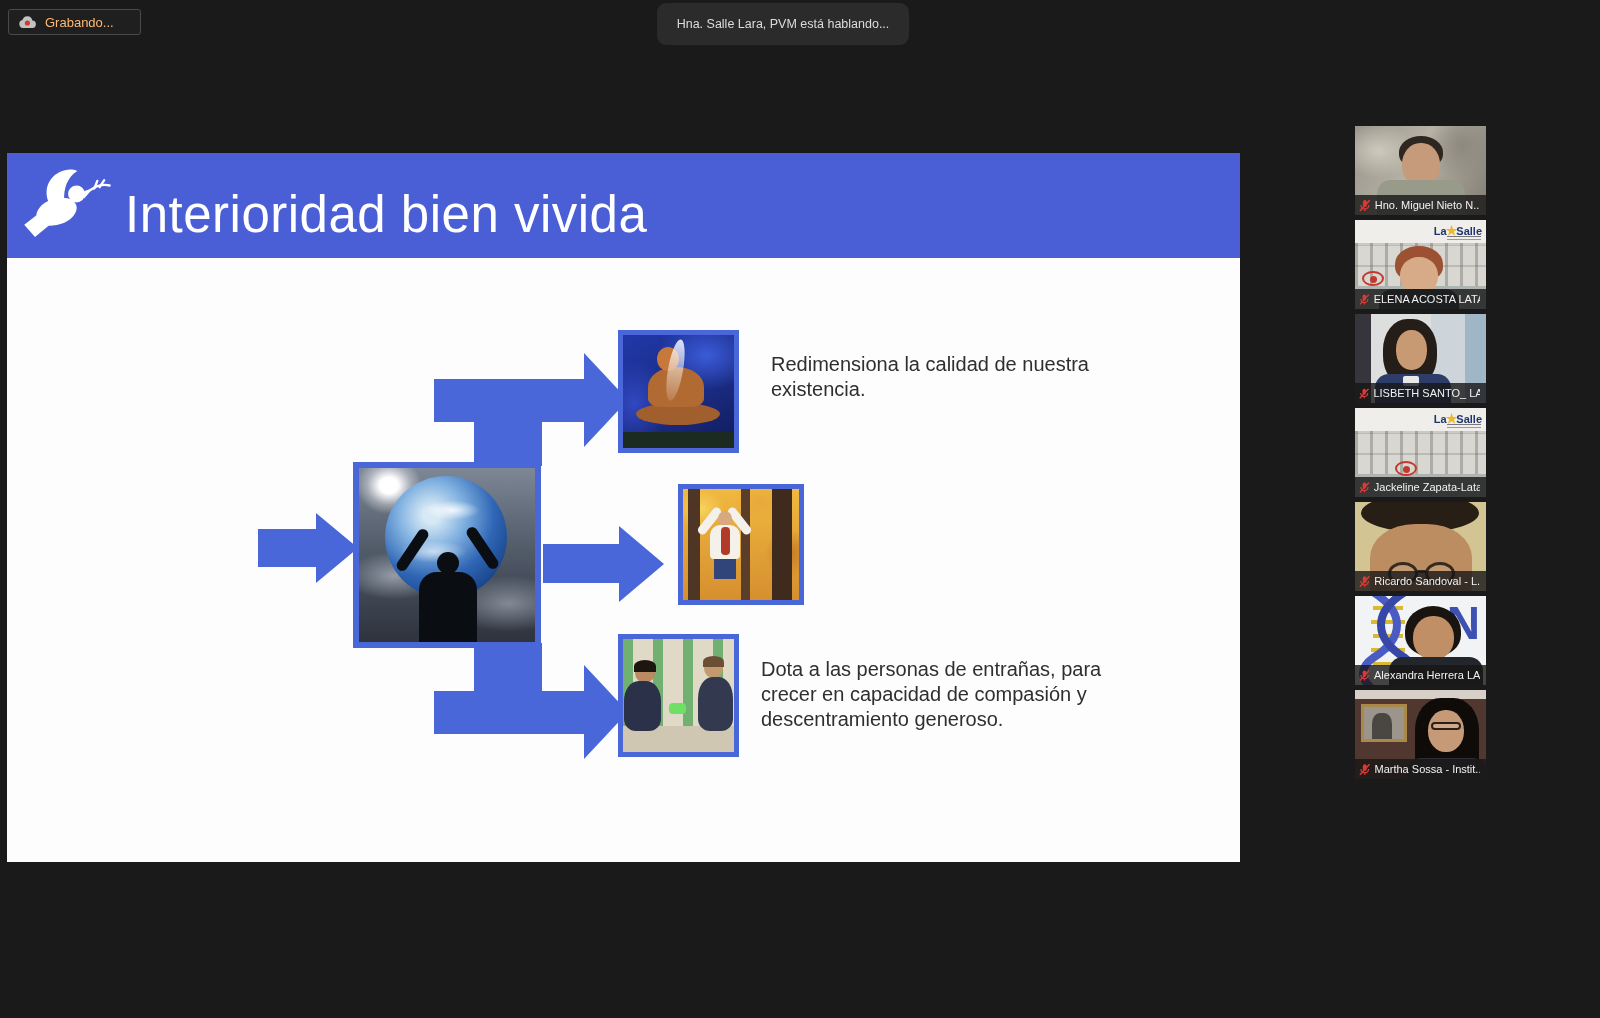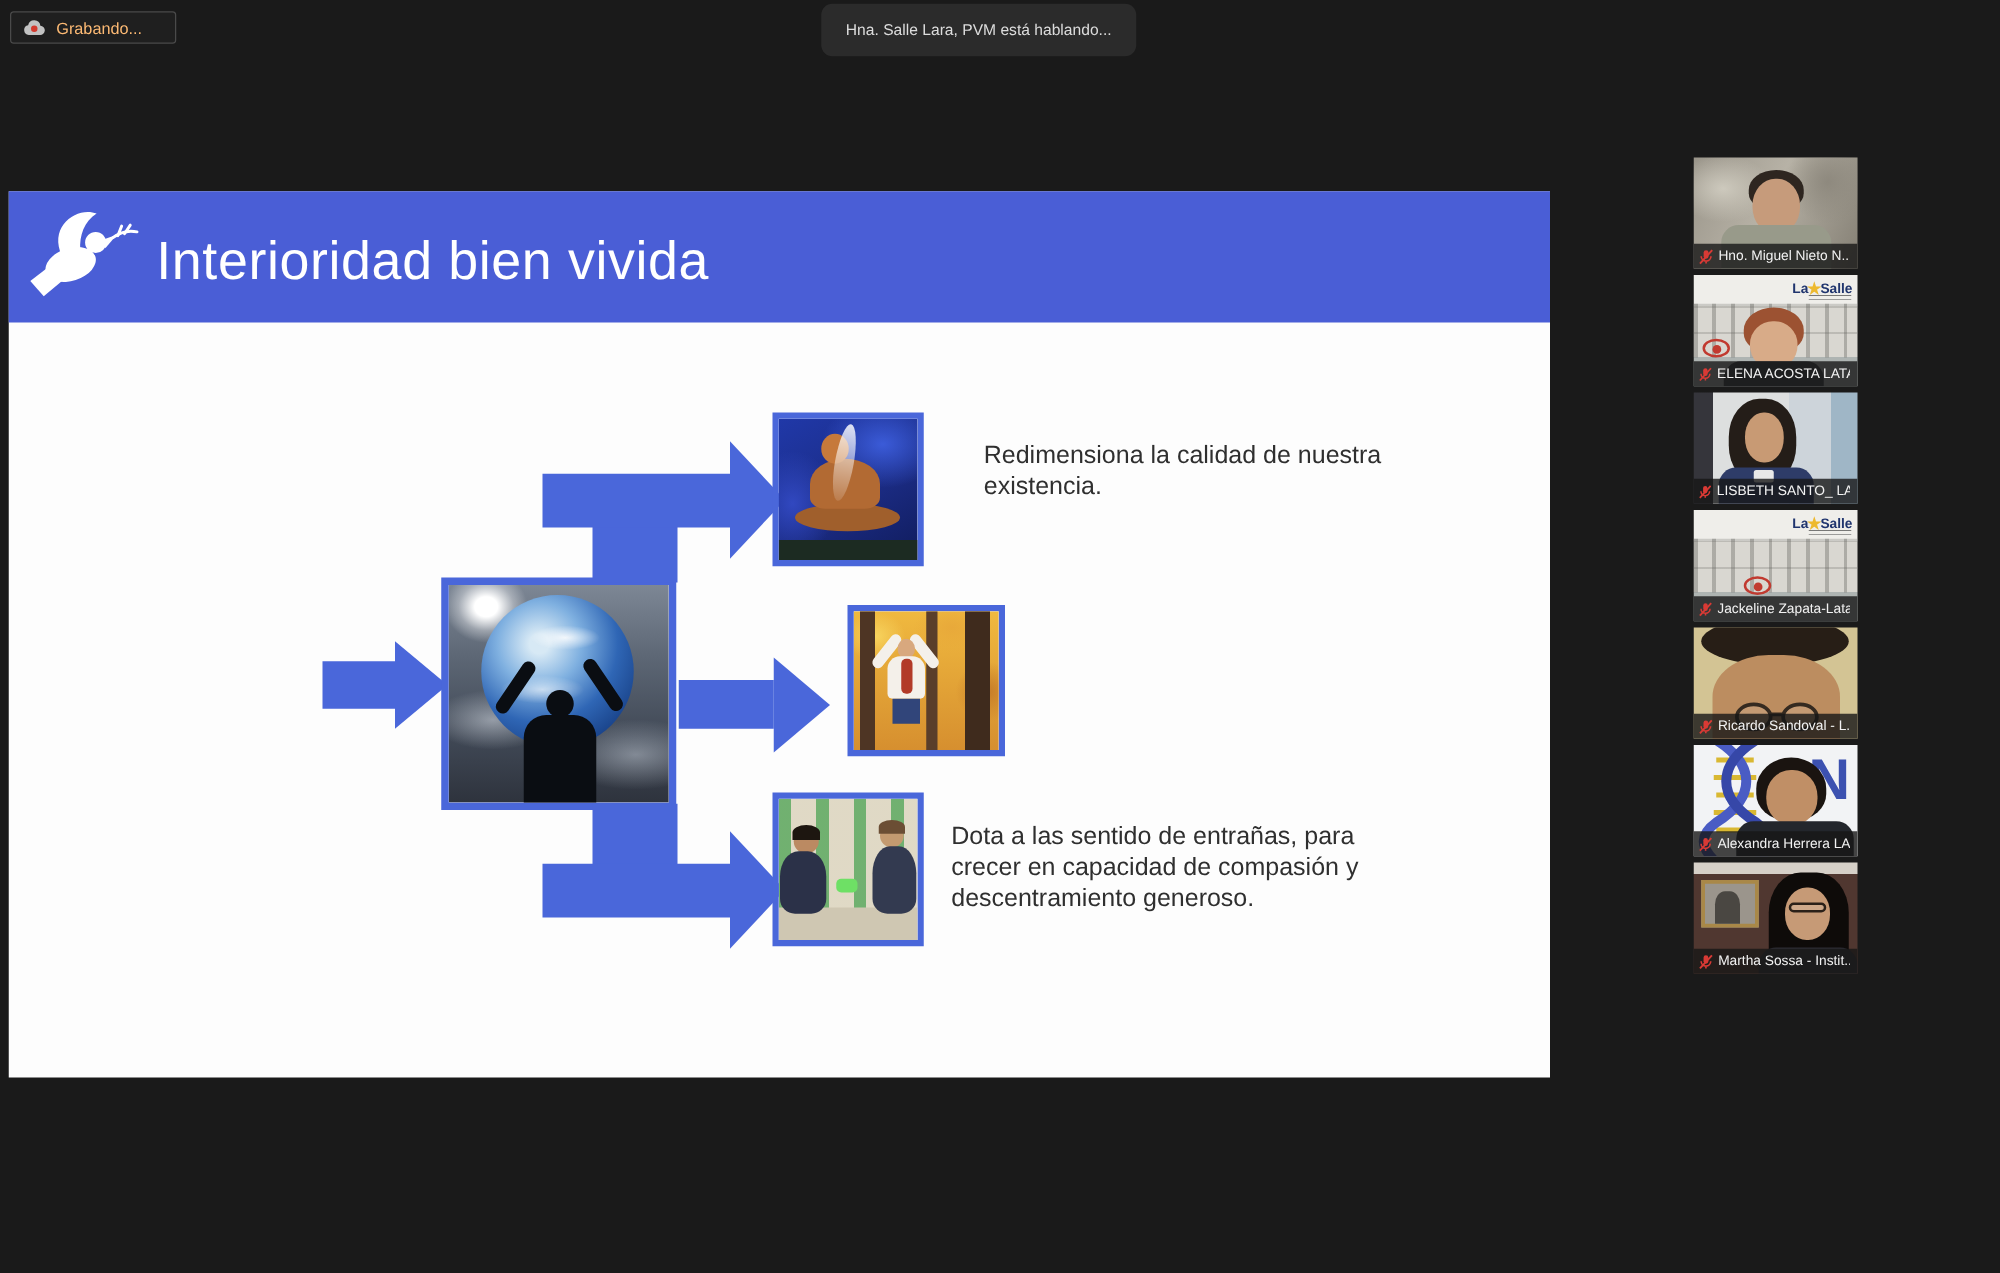--- a/index.html
+++ b/index.html
@@ -13,21 +13,21 @@
     gap:9px; padding:0 10px; }
   .rec-chip span { color:#fdba74; font-size:13px; }
   .toast { left:657px; top:3px; width:252px; height:42px; background:#2b2b2b;
     border-radius:9px; display:flex; align-items:center; justify-content:center; }
   .toast span { color:#dcdcdc; font-size:12.5px; white-space:nowrap; }
 
   
   .slide { left:7px; top:153px; width:1233px; height:709px; background:#fdfdfd; }
   .banner { left:0; top:0; width:1233px; height:105px; background:#4a5ed6; }
   .dove { left:8px; top:2px; width:100px; height:101px; }
-  .slide-title { left:118px; top:32px; color:#ffffff; font-size:43px; letter-spacing:.5px; }
+  .slide-title { left:118px; top:32px; color:#ffffff; font-size:51px; letter-spacing:.5px; }
 
   .blue { background:#4a67da; }
   .src-box { left:93px; top:317px; width:155px; height:152px; border:9px solid #4a67da;
     background:#fff; display:flex; align-items:center; justify-content:center; text-align:center; }
   .src-box span { font-size:21px; color:#333; line-height:1.32; padding:0 6px; }
 
   .head-r { width:0; height:0; }
   .arrA-shaft { left:251px; top:376px; width:58px; height:38px; }
   .arrA-head  { left:309px; top:360px; border-top:35px solid transparent;
     border-bottom:35px solid transparent; border-left:42px solid #4a67da; }
@@ -47,21 +47,21 @@
     border-bottom:47px solid transparent; border-left:44px solid #4a67da; }
 
   .pic { border:6px solid #4a67da; overflow:hidden; }
   .pic-earth { left:346px; top:309px; width:188px; height:186px; }
   .pic-sm { border-width:5px; }
   .pic-med { left:611px; top:177px; width:121px; height:123px; }
   .pic-aut { left:671px; top:331px; width:126px; height:121px; }
   .pic-kid { left:611px; top:481px; width:121px; height:123px; }
 
   .pt { color:#2f2f2f; font-size:20px; line-height:1.24; }
-  .pt1 { left:780px; top:199px; width:350px; }
+  .pt1 { left:764px; top:199px; width:350px; }
   .pt2 { left:820px; top:352px; width:272px; }
   .pt3 { left:754px; top:504px; width:378px; }
 
   
   .earth-scene { position:relative; width:100%; height:100%; background:
     radial-gradient(46px 40px at 17% 10%, #ffffff 0 20%, rgba(255,255,255,.35) 48%, rgba(255,255,255,0) 72%),
     radial-gradient(70px 34px at 20% 62%, rgba(214,220,228,.55), rgba(214,220,228,0) 70%),
     radial-gradient(90px 40px at 85% 78%, rgba(200,208,218,.5), rgba(200,208,218,0) 70%),
     linear-gradient(180deg,#7d8795 0%,#5c6674 34%,#3f4754 72%,#2e333d 100%); }
   .globe { position:absolute; left:26px; top:8px; width:122px; height:122px; border-radius:50%;
@@ -290,21 +290,21 @@
         <div class="kid-floor"></div>
         <div class="kid-head kid1-head"></div>
         <div class="kid-head kid1-hair"></div>
         <div class="kid-torso kid1-torso"></div>
         <div class="kid-head kid2-head"></div>
         <div class="kid-head kid2-hair"></div>
         <div class="kid-torso kid2-torso"></div>
         <div class="kid-obj"></div>
       </div>
     </div>
-    <div class="abs pt pt3">Dota a las sentido de entrañas, para crecer en capacidad de compasión y descentramiento generoso.</div>
+    <div class="abs pt pt3">Dota a las personas de entrañas, para crecer en capacidad de compasión y descentramiento generoso.</div>
   </div>
 
   <div class="abs plist">
 
     <div class="tile t-miguel">
       <div class="hair mg-hair"></div>
       <div class="face mg-face"></div>
       <div class="torso mg-torso"></div>
       <div class="namebar">
         <svg width="12" height="13" viewBox="0 0 12 13">

